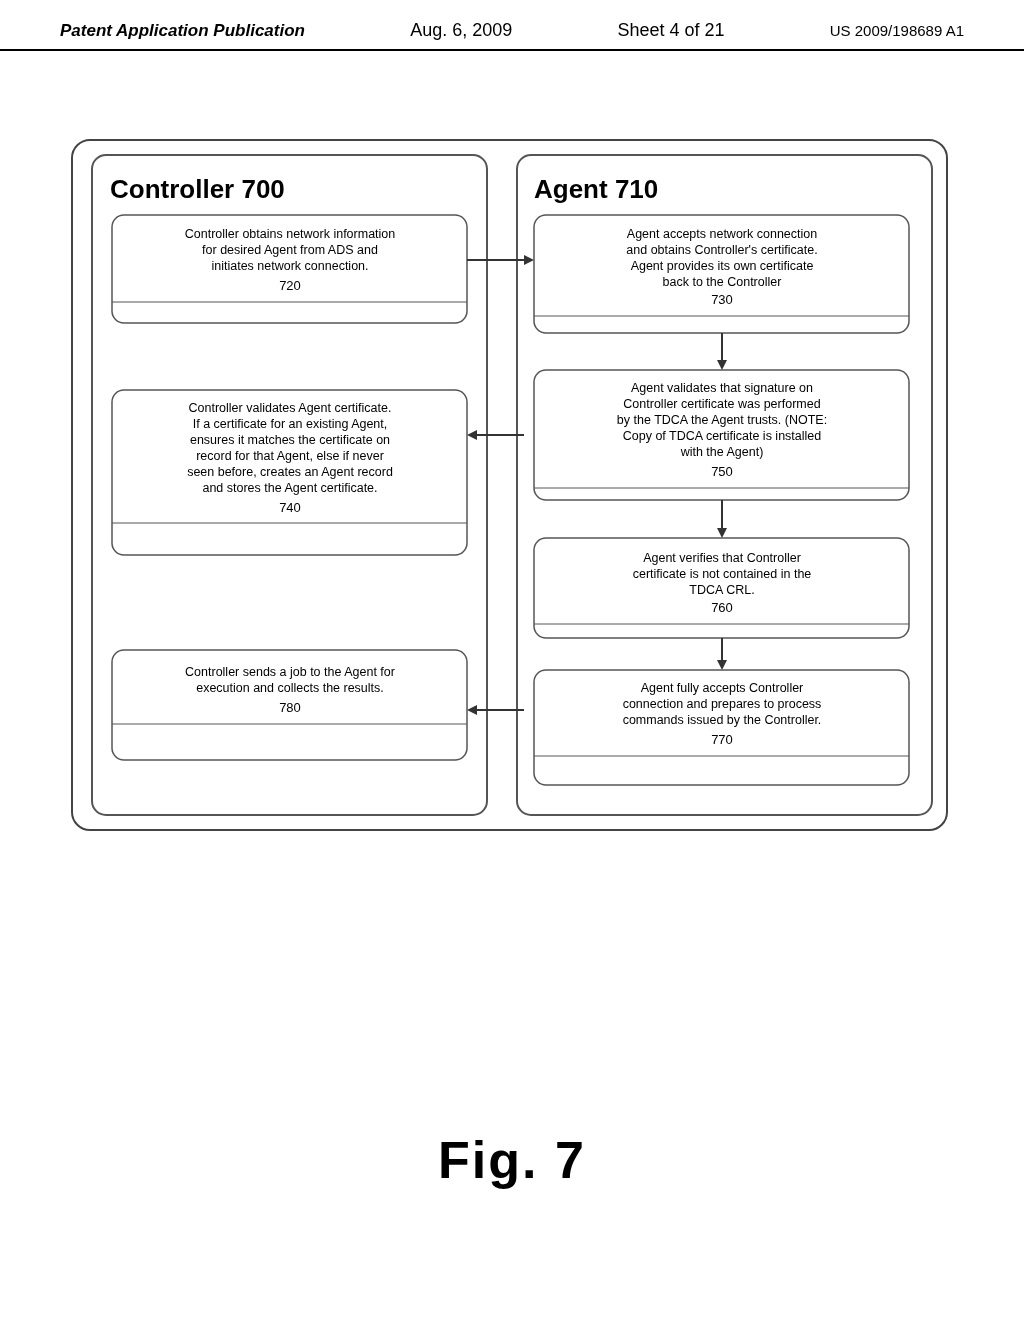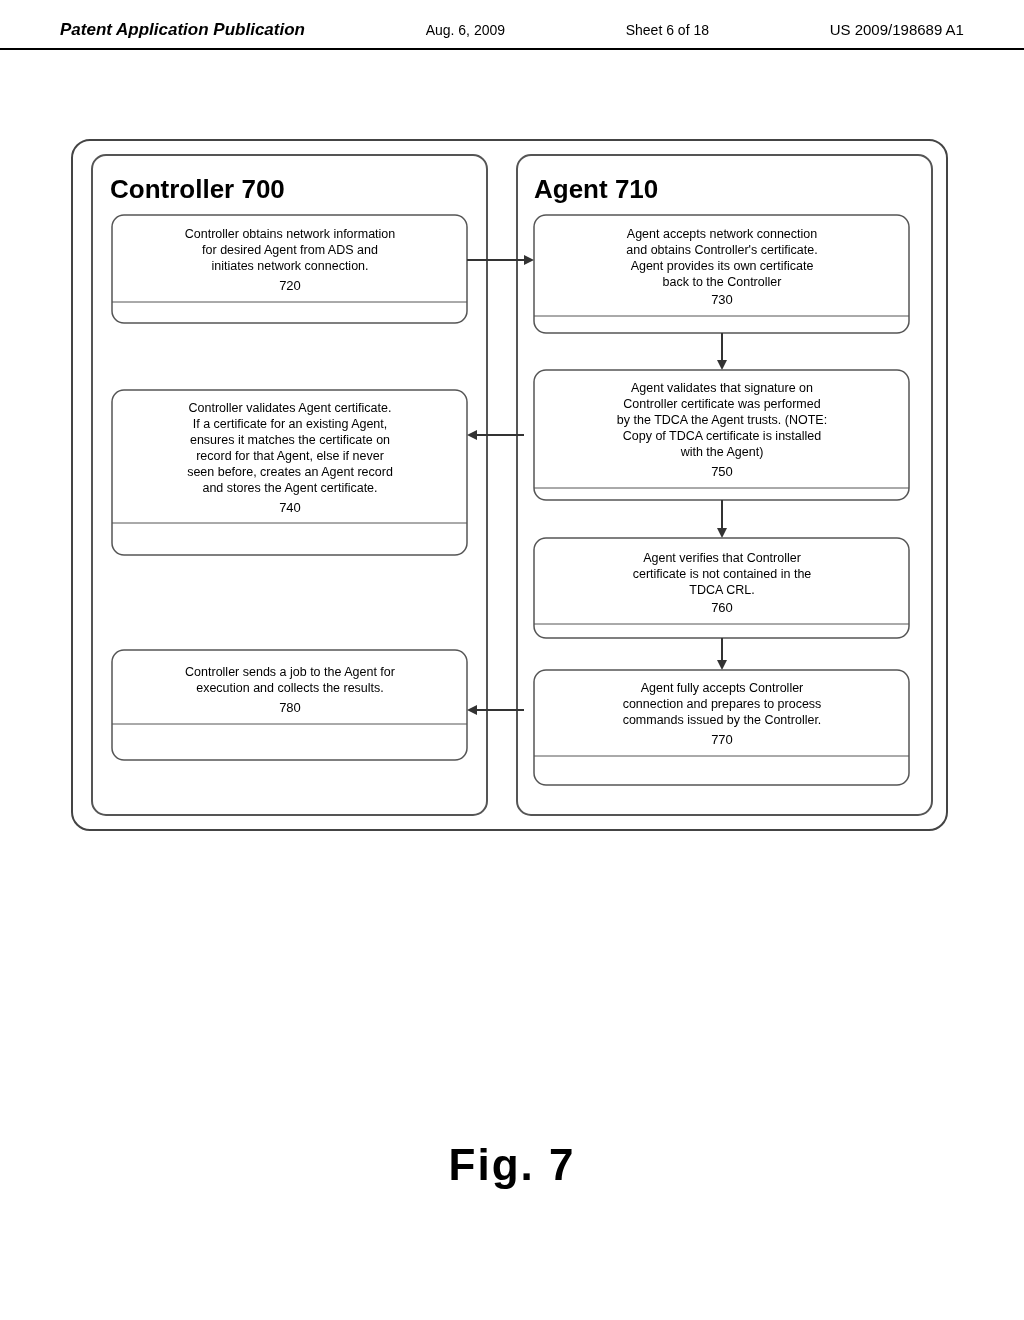--- a/index.html
+++ b/index.html
@@ -20,53 +20,53 @@
       padding: 20px 60px 0 60px;
       border-bottom: 2px solid #000;
       padding-bottom: 8px;
     }
     .header-left {
       font-weight: bold;
       font-size: 17px;
       font-style: italic;
     }
     .header-center {
-      font-size: 14px;
+      font-size: 18px;
     }
     .header-right {
       font-size: 15px;
     }
 
     
     .diagram-svg {
       display: block;
       margin: 0 auto;
     }
 
     
     .fig-label {
       position: absolute;
       bottom: 130px;
       left: 0;
       right: 0;
       text-align: center;
-      font-size: 44px;
+      font-size: 52px;
       font-weight: bold;
       font-family: Arial Black, Arial, sans-serif;
       letter-spacing: 2px;
       margin-top: 27px;
     }
   </style>
 </head>
 <body>
 
 <div class="header">
   <span class="header-left">Patent Application Publication</span>
   <span class="header-center">Aug. 6, 2009</span>
-  <span class="header-center">Sheet 6 of 18</span>
+  <span class="header-center">Sheet 4 of 21</span>
   <span class="header-right">US 2009/198689 A1</span>
 </div>
 
 <svg class="diagram-svg" width="900" height="720" style="position:absolute; top:130px; left:62px;">
 
   <rect x="10" y="10" width="875" height="690" rx="18" ry="18" fill="none" stroke="#444" stroke-width="2"></rect>
 
   <rect x="30" y="25" width="395" height="660" rx="14" ry="14" fill="none" stroke="#555" stroke-width="2"></rect>
 
   <rect x="455" y="25" width="415" height="660" rx="14" ry="14" fill="none" stroke="#555" stroke-width="2"></rect>

